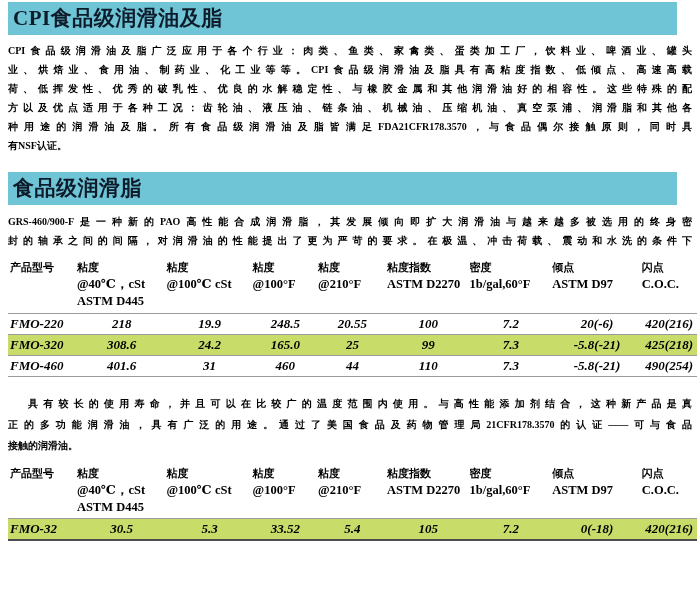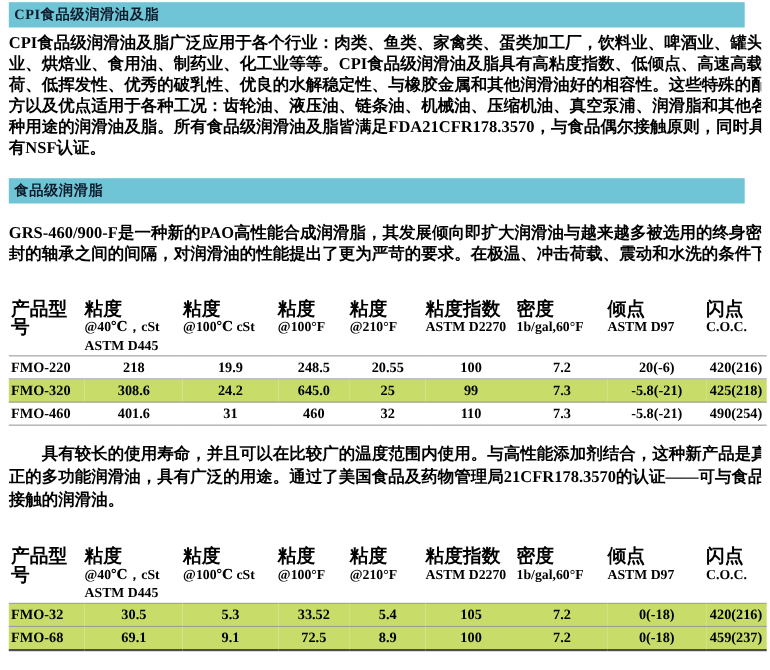--- a/index.html
+++ b/index.html
@@ -14,56 +14,57 @@
   html,body{margin:0;padding:0;}
   body{
     width:700px;height:609px;overflow:hidden;background:#ffffff;
     font-family:"Liberation Serif","DejaVu Serif",serif;
     color:var(--body-text);font-weight:bold;
   }
   .page{width:700px;height:609px;position:relative;}
   .section-bar{
     background:var(--section-bar-bg);
     color:var(--section-bar-text);
-    font-size:13px;font-weight:bold;
+    font-size:21px;font-weight:bold;
     margin:0 23px 0 8px;
     padding:2px 6px 3px 5px;
     letter-spacing:0.5px;
   }
   .bar1{margin-top:2px;}
   .bar2{margin-top:17px;}
-  .para{margin:0 8px 0 8px;font-size:15px;}
+  .para{margin:0 8px 0 8px;font-size:10px;}
   .para .line{
     line-height:19px;height:19px;overflow:hidden;white-space:nowrap;
     text-align:justify;text-align-last:justify;text-justify:inter-character;
   }
   .para .line.last{text-align-last:left;}
   .p-intro{margin-top:6px;}
-  .p-grease{margin-top:18px;}
+  .p-grease{margin-top:7px;}
   .p-mid{margin-top:16px;}
   .p-mid .line{line-height:21px;height:21px;}
   .p-mid .line.first{text-indent:2em;}
   table.spec-table{
     width:689px;margin:9px 3px 0 8px;
     border-collapse:collapse;table-layout:fixed;
   }
   .t2{margin-top:15px;}
   th{
     font-weight:bold;vertical-align:top;text-align:left;
     padding:0;font-size:13px;
   }
-  th .h1{font-size:17px;line-height:17px;margin-top:22px;}
+  th .h1{font-size:11px;line-height:17px;}
   th .h2{font-size:12.5px;line-height:17px;}
   th.col-model{text-align:left;padding-left:2px;}
   th.col-flash{text-align:left;padding-right:4px;}
   thead tr{height:54px;}
   tbody td{
     font-size:13px;font-weight:bold;text-align:center;
     height:21px;padding:0;
     border-top:1px solid var(--row-divider);
+    font-style:italic;
   }
   tbody td.model{text-align:left;padding-left:2px;}
   tbody td.flash{text-align:right;padding-right:4px;}
   tbody tr.hl td{background:var(--row-highlight);}
   table.t1 tbody tr:last-child td{border-bottom:1px solid var(--row-divider);}
   table.t2 tbody tr:last-child td{border-bottom:2px solid var(--table-bottom-line);}
   thead tr th{border:none;}
   tbody{border-top:1px solid var(--row-divider);}
 </style>
 </head>
@@ -154,33 +155,33 @@
         <td>20.55</td>
         <td>100</td>
         <td>7.2</td>
         <td>20(-6)</td>
         <td class="flash">420(216)</td>
       </tr>
       <tr class="hl">
         <td class="model">FMO-320</td>
         <td>308.6</td>
         <td>24.2</td>
-        <td>645.0</td>
+        <td>165.0</td>
         <td>25</td>
         <td>99</td>
         <td>7.3</td>
         <td>-5.8(-21)</td>
         <td class="flash">425(218)</td>
       </tr>
       <tr>
         <td class="model">FMO-460</td>
         <td>401.6</td>
         <td>31</td>
         <td>460</td>
-        <td>32</td>
+        <td>44</td>
         <td>110</td>
         <td>7.3</td>
         <td>-5.8(-21)</td>
         <td class="flash">490(254)</td>
       </tr>
     </tbody>
   </table>
 
   <div class="para p-mid">
     <div class="line first">具有较长的使用寿命，并且可以在比较广的温度范围内使用。与高性能添加剂结合，这种新产品是真</div>
@@ -245,27 +246,16 @@
         <td class="model">FMO-32</td>
         <td>30.5</td>
         <td>5.3</td>
         <td>33.52</td>
         <td>5.4</td>
         <td>105</td>
         <td>7.2</td>
         <td>0(-18)</td>
         <td class="flash">420(216)</td>
       </tr>
-      <tr class="hl">
-        <td class="model">FMO-68</td>
-        <td>69.1</td>
-        <td>9.1</td>
-        <td>72.5</td>
-        <td>8.9</td>
-        <td>100</td>
-        <td>7.2</td>
-        <td>0(-18)</td>
-        <td class="flash">459(237)</td>
-      </tr>
     </tbody>
   </table>
 
 </div>
 
 </body></html>

